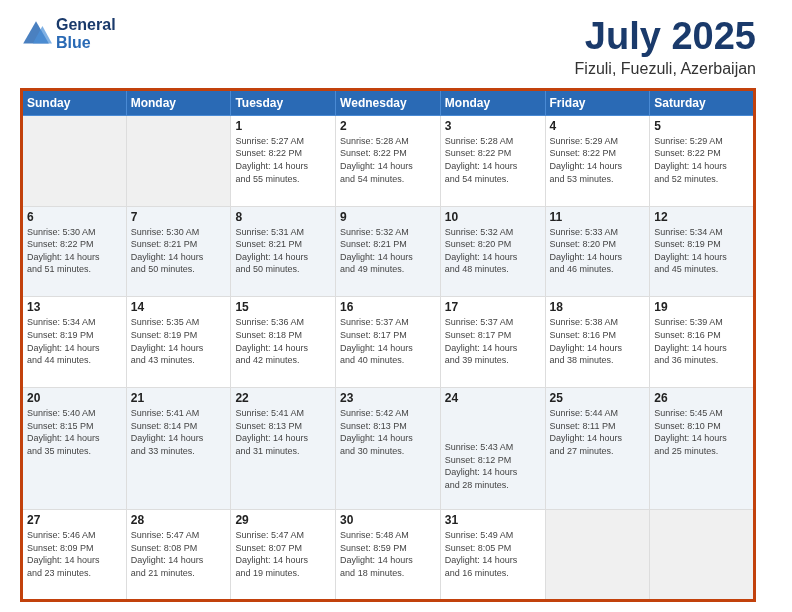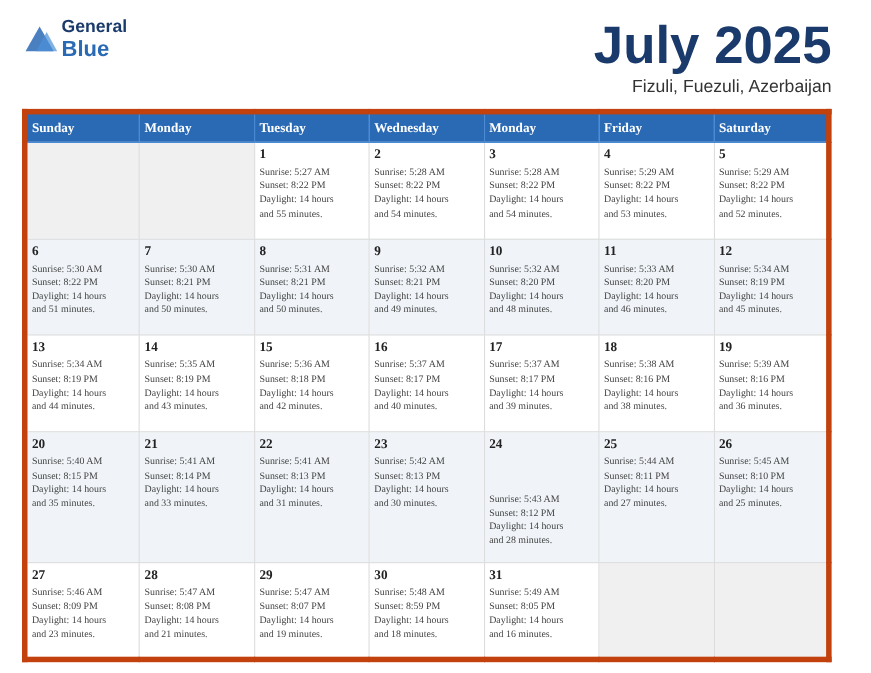--- a/index.html
+++ b/index.html
@@ -29,37 +29,36 @@
       gap: 4px;
     }
     .logo-icon {
       width: 32px;
       height: 32px;
     }
     .title-block {
       text-align: right;
     }
     .month-title {
-      font-size: 48px;
+      font-size: 38px;
       font-weight: bold;
       color: #1a3a6b;
       line-height: 1.1;
     }
     .location {
       font-size: 16px;
       color: #333;
       margin-top: 2px;
     }
     .calendar {
       flex: 1;
-      border: 5px solid #c2410c;
+      border: 3px solid #c2410c;
       border-collapse: collapse;
       width: 100%;
       table-layout: fixed;
-      font-family: Liberation Serif, serif;
     }
     .calendar th {
       background: #2a6ab5;
       color: #fff;
       font-size: 12px;
       font-weight: bold;
       padding: 5px 4px;
       text-align: left;
       border: 1px solid #4a8ad4;
     }
@@ -101,21 +100,21 @@
 
 <div class="page">
   <div class="header">
     <div class="logo">
       <svg class="logo-icon" viewBox="0 0 40 40">
         <polygon points="20,4 36,32 4,32" fill="#2a6ab5" opacity="0.85"></polygon>
         <polygon points="28,10 40,32 16,32" fill="#4a90d9" opacity="0.7"></polygon>
       </svg>
       <div>
         <div style="font-size:16px;font-weight:bold;color:#1a3a6b;">General</div>
-        <div style="font-size:20px;font-weight:bold;color:#2a6ab5;">Blue</div>
+        <div style="font-size:16px;font-weight:bold;color:#2a6ab5;">Blue</div>
       </div>
     </div>
     <div class="title-block">
       <div class="month-title">July 2025</div>
       <div class="location">Fizuli, Fuezuli, Azerbaijan</div>
     </div>
   </div>
 
   <table class="calendar">
     <thead>

